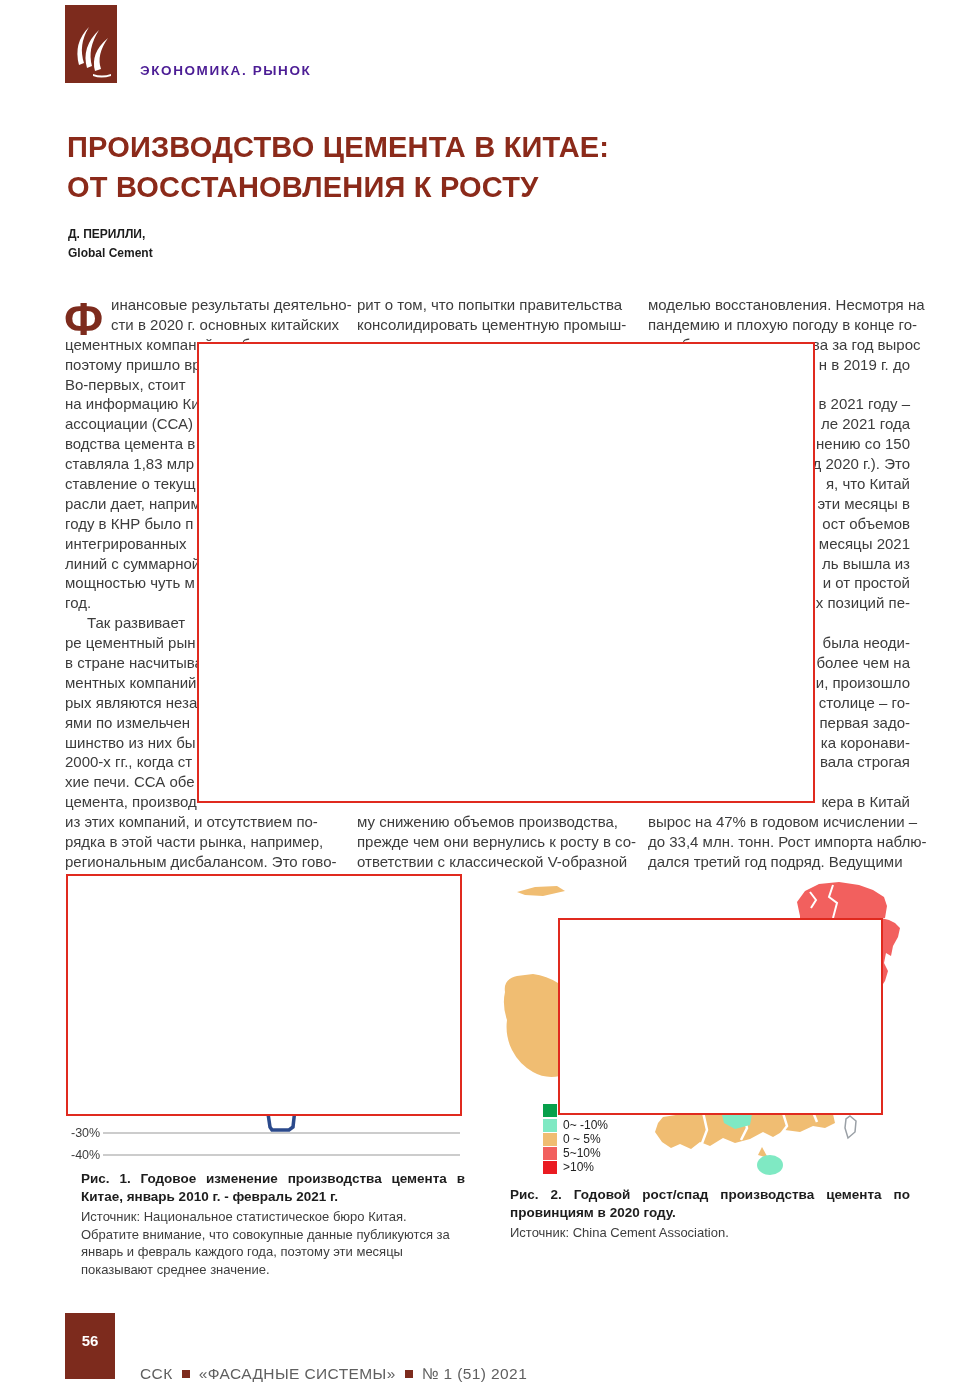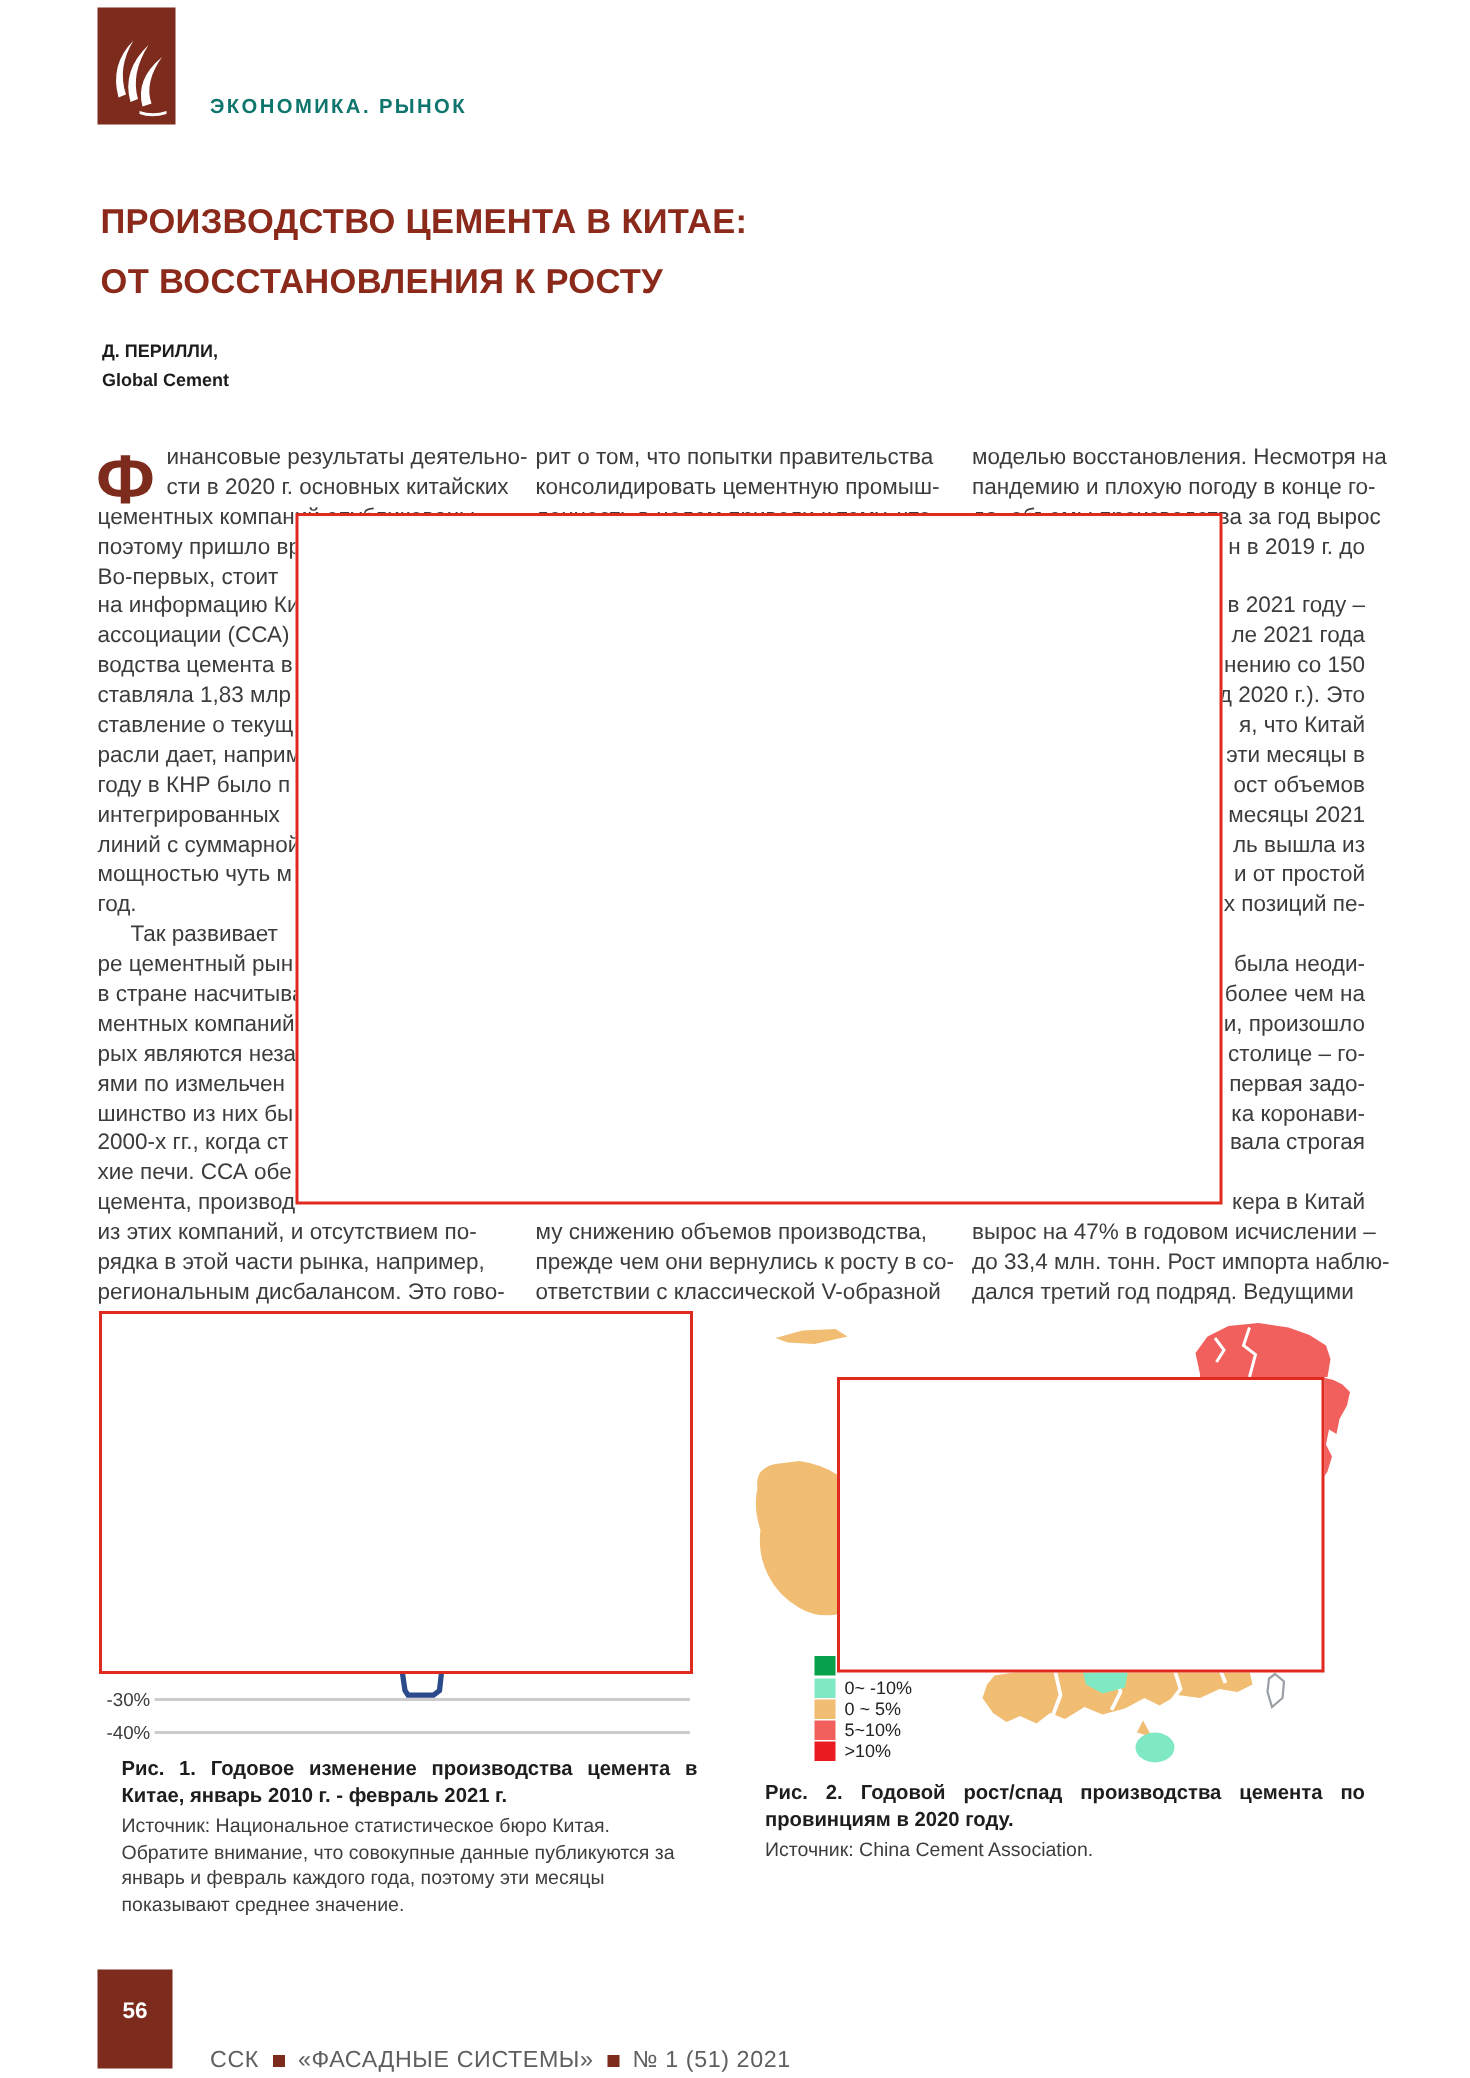--- a/index.html
+++ b/index.html
@@ -3,22 +3,22 @@
 <meta charset="utf-8">
 <style>
   html,body{margin:0;padding:0;background:#ffffff;}
   .page{position:relative;width:980px;height:1385px;background:#fff;overflow:hidden;
         font-family:"Liberation Sans",sans-serif;}
   .abs{position:absolute;}
 
   
   .logo{left:65px;top:5px;width:52px;height:78px;background:#7d2b1d;z-index:3;}
   .section-label{left:140px;top:63px;font-size:13.5px;font-weight:bold;letter-spacing:1.6px;
-                 color:#0f766e;z-index:3;}
-  .title{left:67px;top:127px;width:760px;font-size:23px;line-height:40px;font-weight:bold;
+                 color:#4c1d95;z-index:3;}
+  .title{left:67px;top:127px;width:760px;font-size:29px;line-height:40px;font-weight:bold;
          color:#8b2a1a;letter-spacing:.2px;z-index:3;}
   .author-name{left:68px;top:227px;font-size:12px;font-weight:bold;color:#1c1c1c;z-index:3;}
   .author-aff{left:68px;top:246px;font-size:12px;font-weight:bold;color:#1c1c1c;z-index:3;text-align:center;}
 
   
   .bodycol{top:295px;font-size:15px;line-height:19.9px;color:#3c3c3c;z-index:2;}
   .bodycol .ln{height:19.9px;white-space:nowrap;overflow:visible;}
   .ln.dc{padding-left:46px;}
   .ln.ind{padding-left:22px;}
   .ln.right{text-align:right;}

